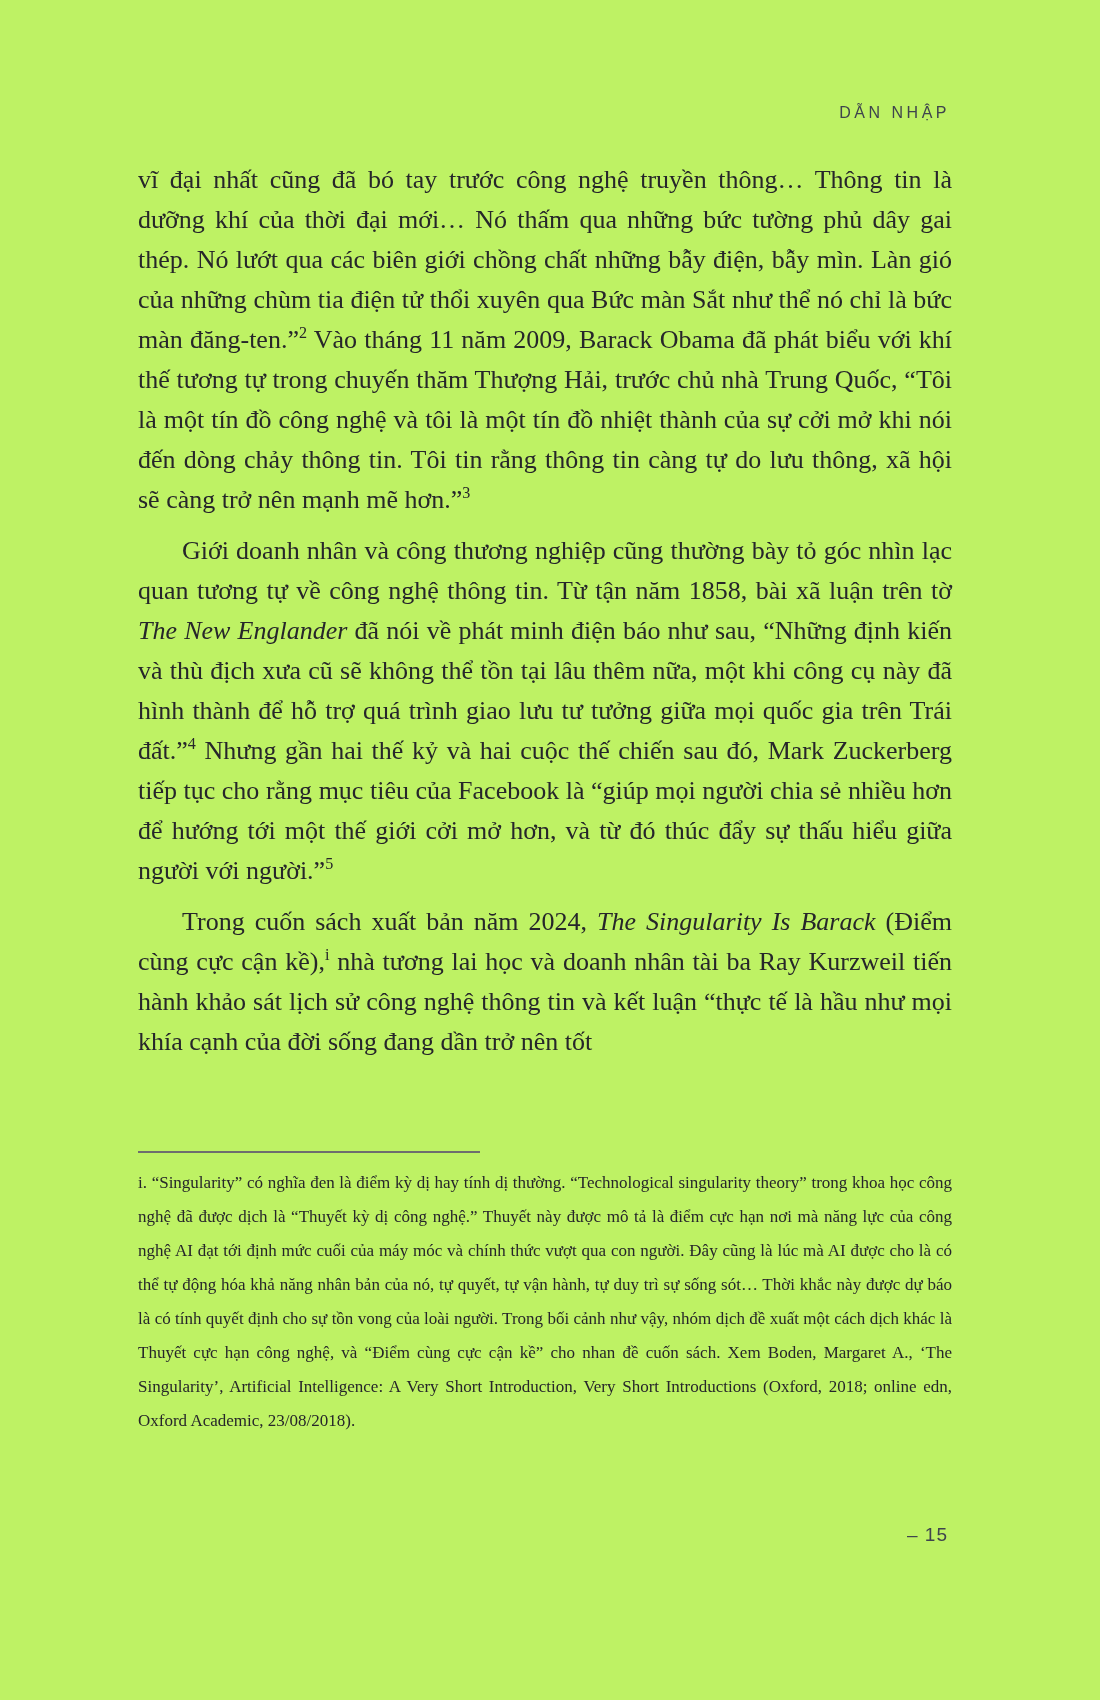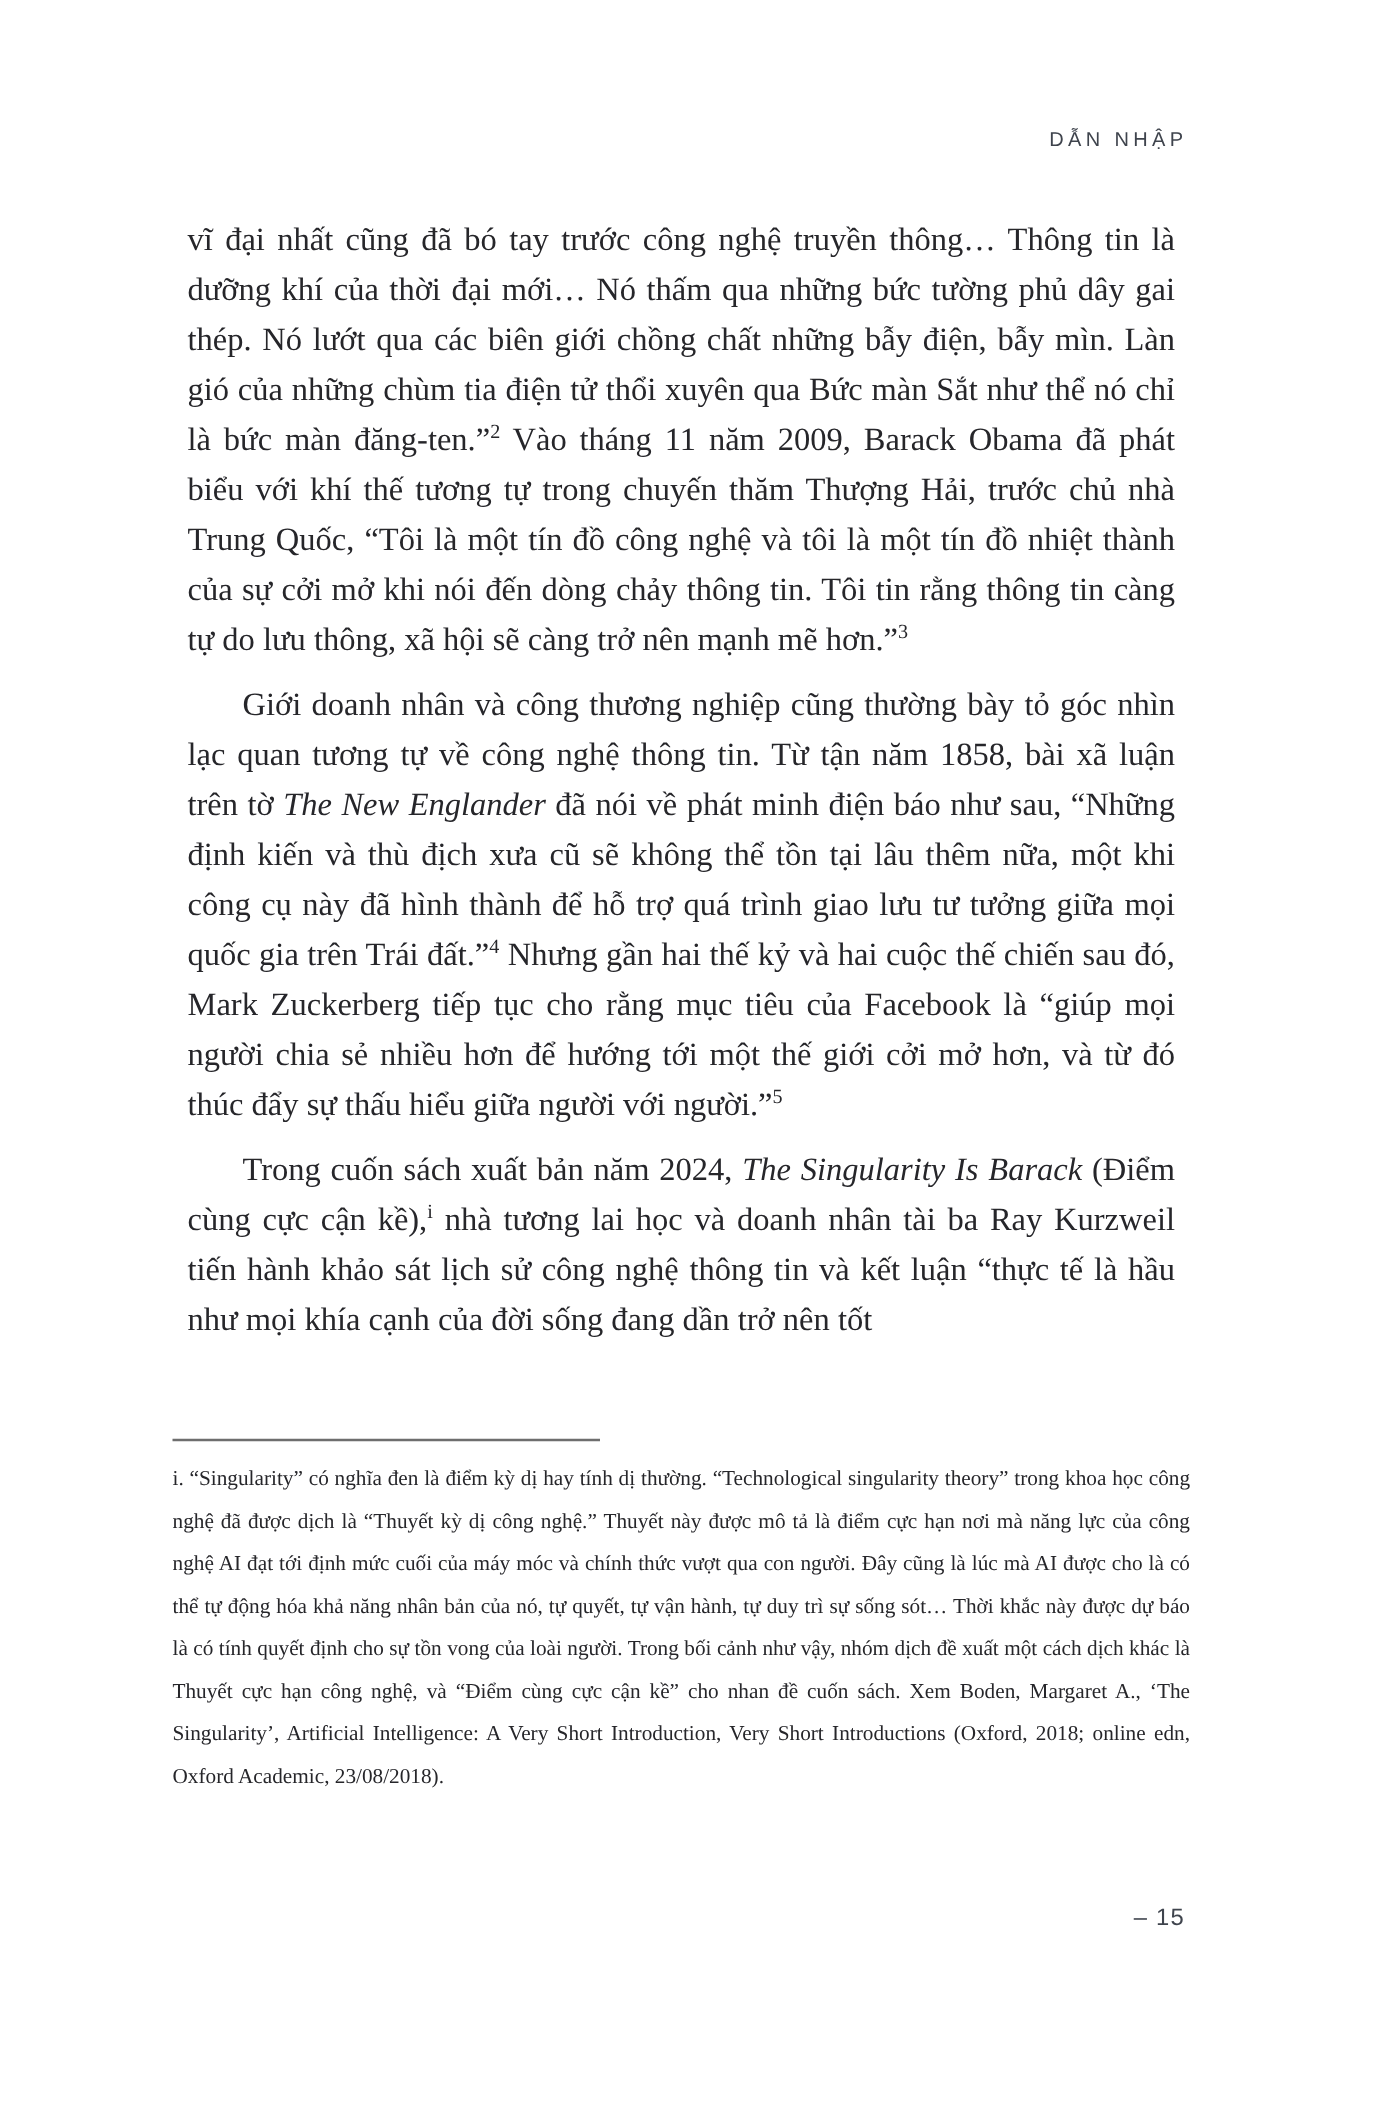--- a/index.html
+++ b/index.html
@@ -5,21 +5,21 @@
   html, body {
     margin: 0;
     padding: 0;
     background: #e8e8e8;
   }
   .page {
     position: relative;
     width: 1100px;
     height: 1700px;
     margin: 0 auto;
-    background: #ffffff;
+    background: #bef264;
     overflow: hidden;
     font-family: "Liberation Serif", serif;
   }
   .running-head {
     position: absolute;
     top: 104px;
     right: 150px;
     font-family: "Liberation Sans", sans-serif;
     font-size: 16px;
     font-weight: 400;
@@ -30,21 +30,21 @@
     position: absolute;
     left: 138px;
     top: 160px;
     width: 814px;
     font-size: 26px;
     line-height: 40px;
     color: #26262a;
     text-align: justify;
   }
   .body-text p {
-    margin: 12px;
+    margin: 0;
     padding: 0;
   }
   .body-text p.indent {
     text-indent: 44px;
     margin-top: 11px;
   }
   .body-text sup, .footnote sup {
     font-size: 0.62em;
     line-height: 0;
     vertical-align: super;

